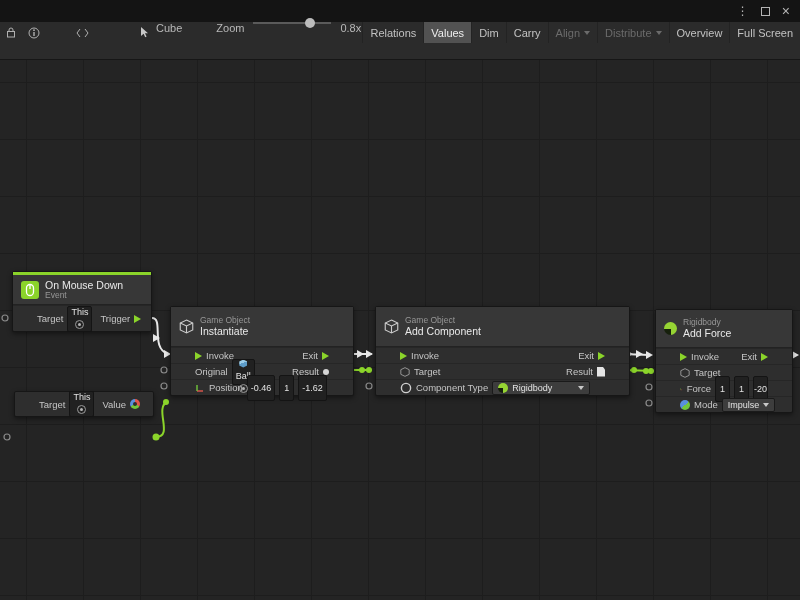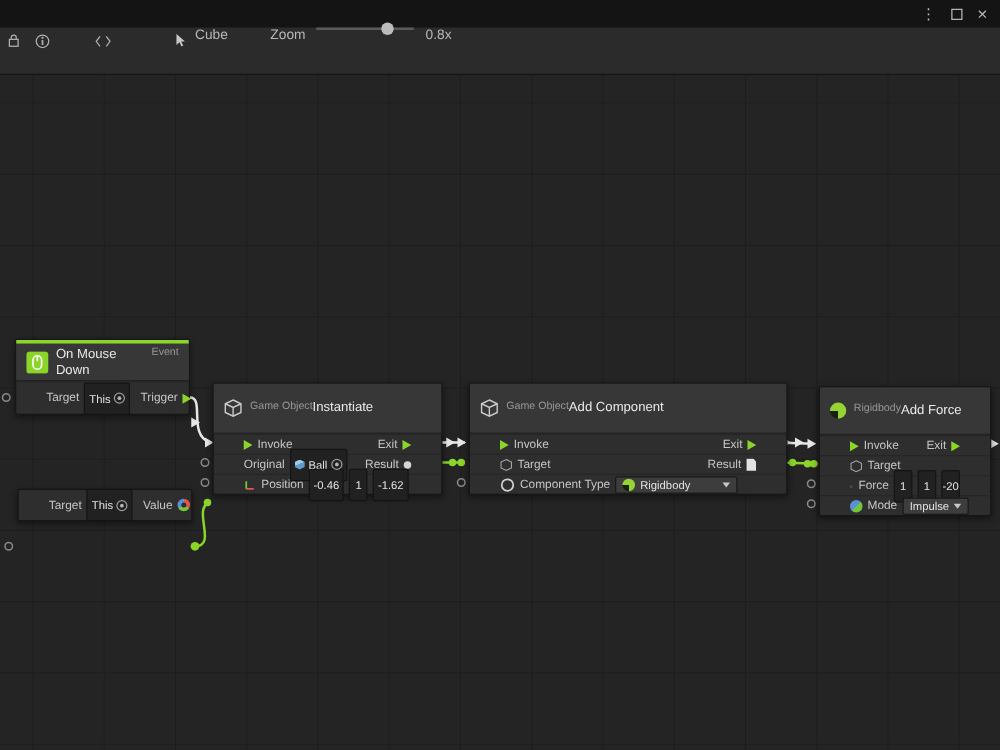--- a/index.html
+++ b/index.html
@@ -38,37 +38,37 @@
                               linear-gradient(90deg,#1d1d1d 1px, transparent 1px);
             background-size:57px 57px; background-position:26px 22px; overflow:hidden; }
   .wires { position:absolute; left:0; top:0; }
 
   
   .node { position:absolute; background:#2e2e2e; border:1px solid #161616; border-radius:2px;
           box-shadow:0 2px 5px rgba(0,0,0,.45); color:#c8c8c8; }
   .evt-strip { height:3px; background:#8bd42a; }
   .node-header { display:flex; align-items:center; gap:6px; padding:0 8px; background:#373737;
                  border-bottom:1px solid #222222; }
-  .hdr-text { display:flex; justify-content:center; line-height:1.15; }
+  .hdr-text { display:flex; flex-direction:column; justify-content:center; line-height:1.15; }
   .node-cat   { font-size:8.5px; color:#979797; }
   .node-title { font-size:10.5px; color:#e9e9e9; }
   .node-row { display:flex; align-items:center; gap:4px; padding:0 24px;
               border-top:1px solid #262626; }
   .node-row:first-of-type { border-top:none; }
   .r16{height:16px;} .r24{height:24px;} .r26{height:26px;}
   .h30{height:30px;} .h34{height:34px;} .h38{height:38px;} .h40{height:40px;}
   .lbl { font-size:9.5px; color:#c6c6c6; white-space:nowrap; }
   .spacer { flex:1; }
 
   .exec-arrow { width:0; height:0; border-left:7px solid #8bd42a;
                 border-top:4.5px solid transparent; border-bottom:4.5px solid transparent;
                 display:inline-block; }
   .chip { display:inline-flex; align-items:center; gap:3px; background:#212121;
           border:1px solid #141414; border-radius:2px; padding:0 3px; height:26px;
-          font-size:9px; color:#e2e2e2; white-space:nowrap; }
+          font-size:9px; color:#e2e2e2; white-space:nowrap;flex-direction:column; }
   .chip.num { min-width:15px; justify-content:center; }
   .picker { width:9px; height:9px; border:1px solid #9a9a9a; border-radius:50%;
             position:relative; display:inline-block; flex:none; }
   .picker::after { content:""; position:absolute; left:2px; top:2px; width:3px; height:3px;
                    border-radius:50%; background:#b5b5b5; }
   .dropdown { display:inline-flex; align-items:center; gap:4px; background:#3d3d3d;
               border:1px solid #1a1a1a; border-radius:2px; padding:0 5px; height:14px;
               font-size:9px; color:#e2e2e2; white-space:nowrap; }
   .dropdown .caret-down { color:#c8c8c8; }
 
@@ -124,20 +124,36 @@
         <polygon points="0,0 0,9 2.6,6.8 4.2,10.2 5.6,9.4 3.9,6.2 7,6.2" fill="#c8c8c8"></polygon>
       </svg>
   </span>
   <span class="tb-label">Cube</span>
   <span class="tb-label" style="margin-left:34px">Zoom</span>
   <span class="slider">
       <span class="knob"></span>
     </span>
   <span class="tb-label">0.8x</span>
 
+  <div class="right-group">
+    <span class="tb-btn">Relations</span>
+    <span class="tb-btn active">Values</span>
+    <span class="tb-btn">Dim</span>
+    <span class="tb-btn">Carry</span>
+    <span class="tb-btn disabled">
+      <span>Align</span>
+      <span class="caret-down"></span>
+    </span>
+    <span class="tb-btn disabled">
+      <span>Distribute</span>
+      <span class="caret-down"></span>
+    </span>
+    <span class="tb-btn">Overview</span>
+    <span class="tb-btn">Full Screen</span>
+  </div>
 </div>
 
 <div class="canvas">
 
   <svg class="wires" width="800" height="556">
 
     <path d="M152,258 C164,258 150,288 168,294" stroke="#e8e8e8" stroke-width="2" fill="none"></path>
     <polygon points="153,274 153,282 160,278" fill="#e8e8e8"></polygon>
     <polygon points="164,290 164,298 171,294" fill="#e8e8e8"></polygon>
 

